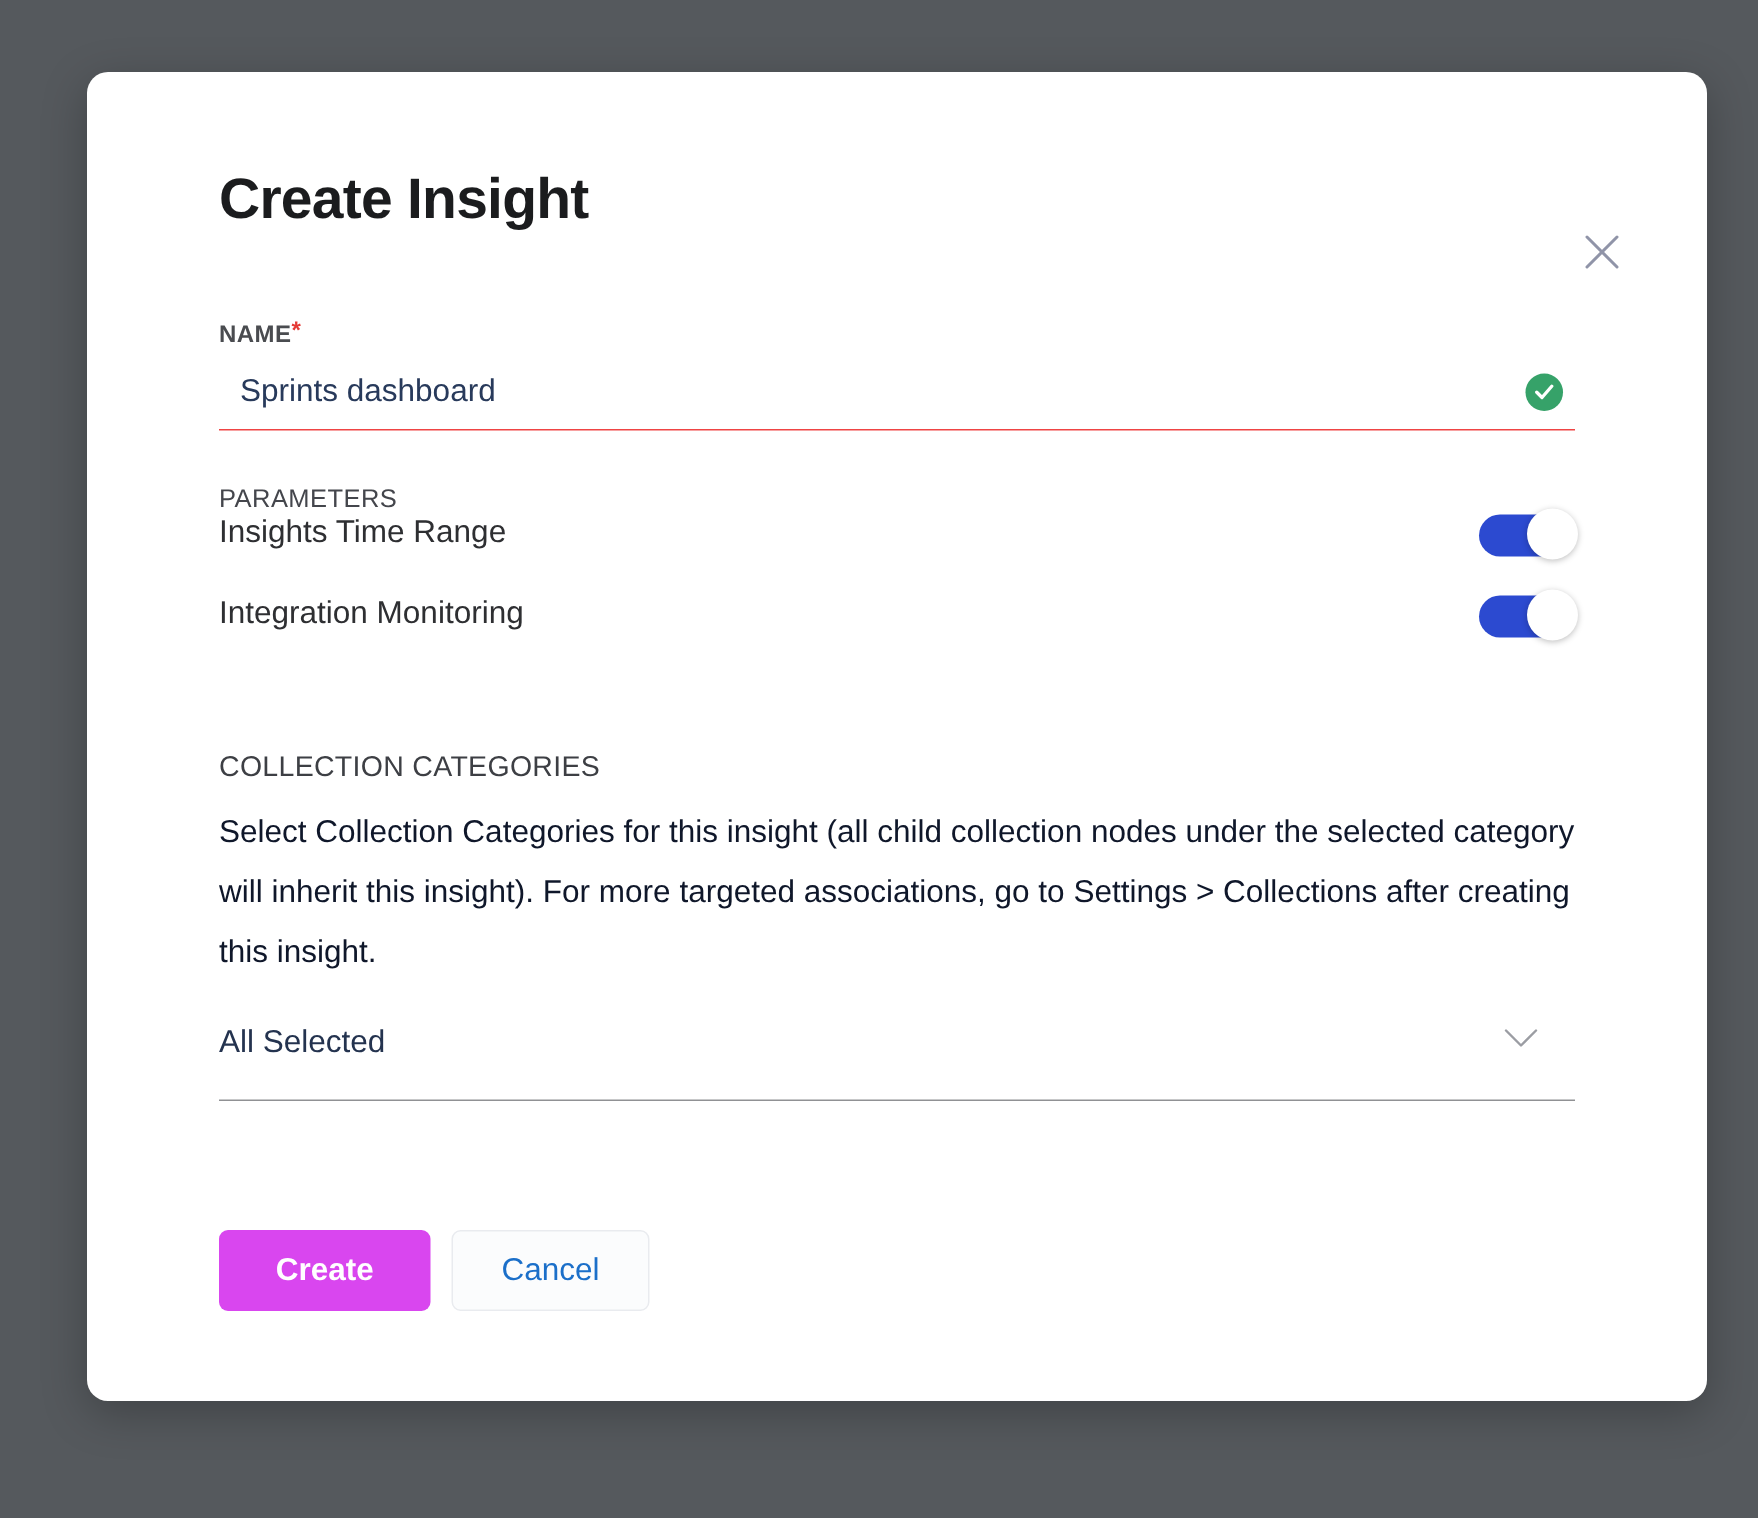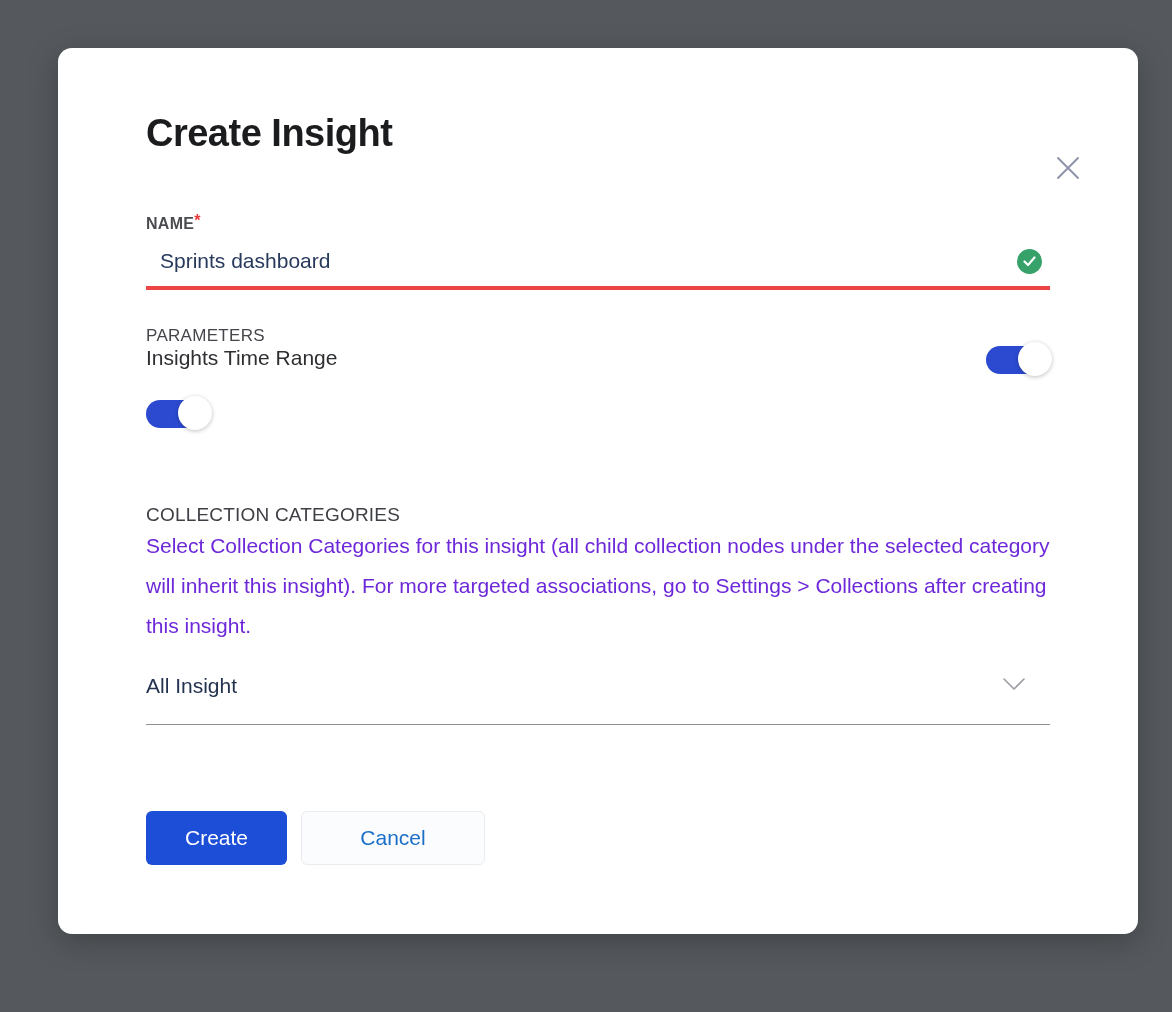--- a/index.html
+++ b/index.html
@@ -52,21 +52,21 @@
     position: relative;
     top: -3px;
   }
 
   .name-section { margin-top: 58px; }
   .name-input-row {
     margin-top: 12px;
     display: flex;
     align-items: center;
     justify-content: space-between;
-    border-bottom: 4px solid #ef4444;
+    border-bottom: 1px solid #ef4444;
     padding: 4px 8px 12px 14px;
   }
   .name-input-value {
     font-size: 21px;
     color: #283a5b;
     border: none; outline: none;
     background: transparent;
     flex: 1;
     font-family: "Liberation Sans", sans-serif;
   }
@@ -116,23 +116,24 @@
   }
 
   .cc-section { margin-top: 50px; }
   .cc-heading {
     font-size: 19px;
     font-weight: 400;
     letter-spacing: 0.2px;
     color: #3d3f44;
   }
   .cc-description {
+    margin-top: 12px;
     font-size: 21px;
     line-height: 40px;
-    color: #6d28d9;
+    color: #0f172a;
     max-width: 905px;
   }
 
   .dropdown-row {
     margin-top: 22px;
     display: flex;
     align-items: center;
     justify-content: space-between;
     border-bottom: 1px solid #909194;
     padding: 6px 24px 26px 0;
@@ -154,27 +155,27 @@
     border-radius: 6px;
     font-size: 21px;
     font-family: "Liberation Sans", sans-serif;
     cursor: pointer;
     display: inline-flex;
     align-items: center;
     justify-content: center;
   }
   .btn-primary {
     width: 141px;
-    background: #1d4ed8;
+    background: #d946ef;
     border: none;
     color: #ffffff;
-    font-weight: 400;
+    font-weight: 700;
   }
   .btn-secondary {
-    width: 184px;
+    width: 132px;
     background: #fbfcfd;
     border: 1px solid #e9ebef;
     color: #1b6fc9;
     font-weight: 500;
   }
 </style>
 </head>
 <body>
 
 <div class="modal">
@@ -207,32 +208,33 @@
     <div class="section-heading">PARAMETERS</div>
 
     <div class="toggle-row">
       <span class="toggle-label">Insights Time Range</span>
       <button class="toggle">
         <span class="knob"></span>
       </button>
     </div>
 
     <div class="toggle-row">
+      <span class="toggle-label">Integration Monitoring</span>
       <button class="toggle">
         <span class="knob"></span>
       </button>
     </div>
   </div>
 
   <div class="cc-section">
     <div class="cc-heading">COLLECTION CATEGORIES</div>
     <p class="cc-description">Select Collection Categories for this insight (all child collection nodes under the selected category will inherit this insight). For more targeted associations, go to Settings &gt; Collections after creating this insight.</p>
 
     <div class="dropdown-row">
-      <span class="dropdown-value">All Insight</span>
+      <span class="dropdown-value">All Selected</span>
       <span>
         <svg width="24" height="14" viewBox="0 0 24 14">
           <path d="M2 2 L12 12 L22 2" stroke="#9b9da3" stroke-width="1.6" fill="none" stroke-linecap="round" stroke-linejoin="round"></path>
         </svg>
       </span>
     </div>
   </div>
 
   <div class="actions">
     <button class="btn btn-primary">Create</button>

